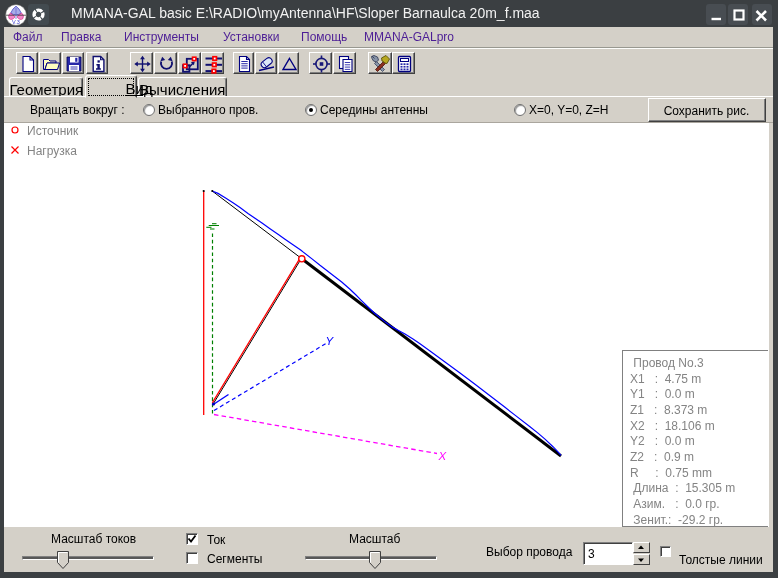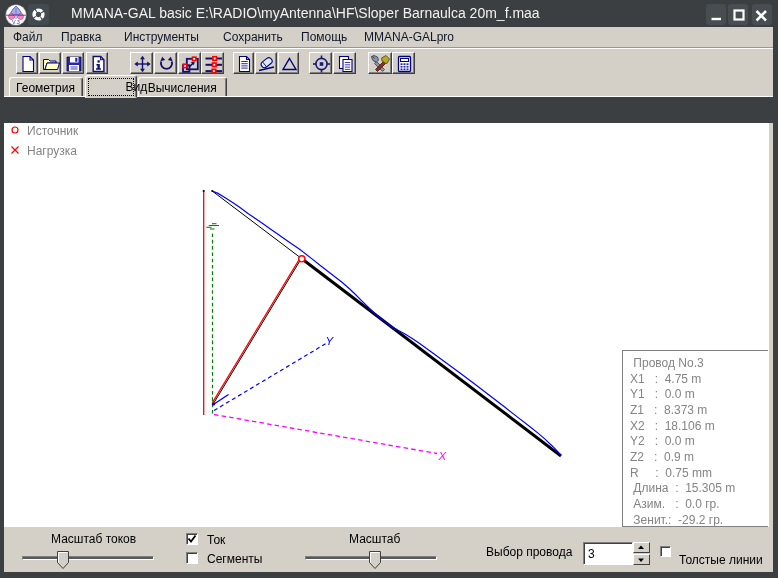--- a/index.html
+++ b/index.html
@@ -5,29 +5,29 @@
 * { margin:0; padding:0; box-sizing:border-box; }
 html,body { width:778px; height:578px; overflow:hidden; }
 body { font-family:"Liberation Sans", sans-serif; background:#3b3f42; position:relative; }
 #win { position:absolute; left:0; top:0; width:778px; height:578px; }
 .abs { position:absolute; }
 
 #titlebar { position:absolute; left:0; top:0; width:778px; height:27px; background:#3b3f42; }
 #title-text { position:absolute; left:57px; top:5px; color:#f2f2f2; font-size:14px; white-space:nowrap;margin-left:14px; }
 .winbtn { position:absolute; top:4px; width:20px; height:21px; background:#484d52; border-radius:3px; }
 
-#menubar { position:absolute; left:4px; top:27px; width:768.5px; height:21px; background:#d4d0c8; font-size:12px; color:#0f172a; border-bottom:1px solid #989890;padding-left:13px; }
+#menubar { position:absolute; left:4px; top:27px; width:768.5px; height:21px; background:#d4d0c8; font-size:12px; color:#4c1d95; border-bottom:1px solid #989890;padding-left:13px; }
 #menubar span { position:absolute; top:3px; }
 
 #toolbar { position:absolute; left:4px; top:48px; width:768.5px; height:27px; background:#d4d0c8; border-top:1px solid #fdfdfb; }
 .tbtn { position:absolute; top:2.5px; width:24px; height:22px; background:#d4d0c8; border:1px solid; border-color:#ffffff #404040 #404040 #ffffff; box-shadow:inset -1px -1px 0 #808080; }
 .tbtn svg { position:absolute; left:1px; top:1px; }
 
 #tabstrip { position:absolute; left:4px; top:75px; width:768.5px; height:22px; background:#d4d0c8; }
-.tab { position:absolute; top:2px; height:20px; background:#d4d0c8; border:1px solid; border-color:#ffffff #404040 transparent #ffffff; border-radius:3px 3px 0 0; box-shadow:inset -1px 0 0 #808080; font-size:12px; text-align:center; color:#000; padding-top:3px; }
+.tab { position:absolute; top:2px; height:20px; background:#d4d0c8; border:1px solid; border-color:#ffffff #404040 transparent #ffffff; border-radius:3px 3px 0 0; box-shadow:inset -1px 0 0 #808080; font-size:15px; text-align:center; color:#000; padding-top:3px;text-decoration:underline; }
 .tab.sel { top:-0.5px; height:23.5px; z-index:3; padding-top:4px;padding-left:40px; }
 #pagetopline { position:absolute; left:4px; top:96px; width:768.5px; height:1px; background:#ffffff; z-index:2; }
 
 #radiorow { position:absolute; left:4px; top:97px; width:768.5px; height:26px; background:#d4d0c8; border-bottom:1px solid #aaa69e; font-size:12px; color:#000; }
 .radio { position:absolute; width:12px; height:12px; border-radius:50%; background:#fff; border:1px solid #707070; box-shadow:inset 1px 1px 1px rgba(64,64,64,0.55); top:6.5px; }
 .radio.on::after { content:""; position:absolute; left:3px; top:3px; width:4px; height:4px; border-radius:50%; background:#000; }
 #savebtn { position:absolute; left:643.5px; top:0.5px; width:118px; height:24px; background:#d4d0c8; border:1px solid; border-color:#ffffff #404040 #404040 #ffffff; box-shadow:inset -1px -1px 0 #808080; font-size:12px; text-align:center; padding-top:5px; }
 
 #canvas { position:absolute; left:4px; top:123px; width:765px; height:404px; background:#ffffff; }
 #rstrip { position:absolute; left:769px; top:123px; width:3.5px; height:404px; background:#d4d0c8; }
@@ -68,21 +68,21 @@
     <svg class="abs" style="left:706px;top:4px" width="70" height="21" viewBox="0 0 70 21">
       <line x1="5.5" y1="15" x2="15" y2="15" stroke="#fff" stroke-width="2.4"></line>
       <rect x="28.5" y="6.5" width="9" height="9" fill="none" stroke="#fff" stroke-width="2.2"></rect>
       <path d="M50.5 7 L60 16.5 M60 7 L50.5 16.5" stroke="#fff" stroke-width="2.6"></path>
     </svg>
   </div>
   <div id="menubar">
     <span style="left:9px">Файл</span>
     <span style="left:57px">Правка</span>
     <span style="left:120px">Инструменты</span>
-    <span style="left:219px">Сохранить</span>
+    <span style="left:219px">Установки</span>
     <span style="left:297px">Помощь</span>
     <span style="left:360px">MMANA-GALpro</span>
   </div>
   <div id="toolbar">
     <div class="tbtn" style="left:12px;width:22px">
         <svg width="20" height="20" viewBox="0 0 20 20">
       <path d="M5 2.5 H12 L15.5 6 V17.5 H5 Z" fill="#fff" stroke="#000080" stroke-width="1.1"></path>
       <path d="M12 2.5 V6 H15.5" fill="none" stroke="#000080" stroke-width="1.1"></path>
     </svg>
       </div>
@@ -236,20 +236,30 @@
       </g>
     </svg>
       </div>
   </div>
   <div id="tabstrip">
     <div class="tab" style="left:4.5px;width:74px">Геометрия</div>
     <div class="tab sel" style="left:80.5px;width:52px">Вид<div style="position:absolute;left:2px;top:2px;right:2px;bottom:1px;border:1px dotted #000"></div></div>
     <div class="tab" style="left:134px;width:88.5px">Вычисления</div>
   </div>
   <div id="pagetopline"></div>
+  <div id="radiorow">
+    <span class="abs" style="left:26px;top:6px">Вращать вокруг :</span>
+    <div class="radio" style="left:139px"></div>
+    <span class="abs" style="left:154px;top:6px">Выбранного пров.</span>
+    <div class="radio on" style="left:301px"></div>
+    <span class="abs" style="left:316px;top:6px">Середины антенны</span>
+    <div class="radio" style="left:510px"></div>
+    <span class="abs" style="left:525px;top:6px">X=0, Y=0, Z=H</span>
+    <div id="savebtn">Сохранить рис.</div>
+  </div>
   <div id="canvas"></div>
     <div id="rstrip"></div>
   <svg id="drawing" class="abs" style="left:0;top:0;z-index:2" width="778" height="578" viewBox="0 0 778 578">
 
     <circle cx="15" cy="130" r="3" fill="none" stroke="#ff0000" stroke-width="1.2"></circle>
     <path d="M11.5 146.5 L18.5 153.5 M18.5 146.5 L11.5 153.5" stroke="#ff0000" stroke-width="1.2"></path>
     <text x="27" y="134.5" font-size="12" fill="#848484">Источник</text>
     <text x="27" y="154.5" font-size="12" fill="#848484">Нагрузка</text>
 
     <line x1="203.7" y1="191" x2="203.7" y2="415" stroke="#ff0000" stroke-width="1.3"></line>

